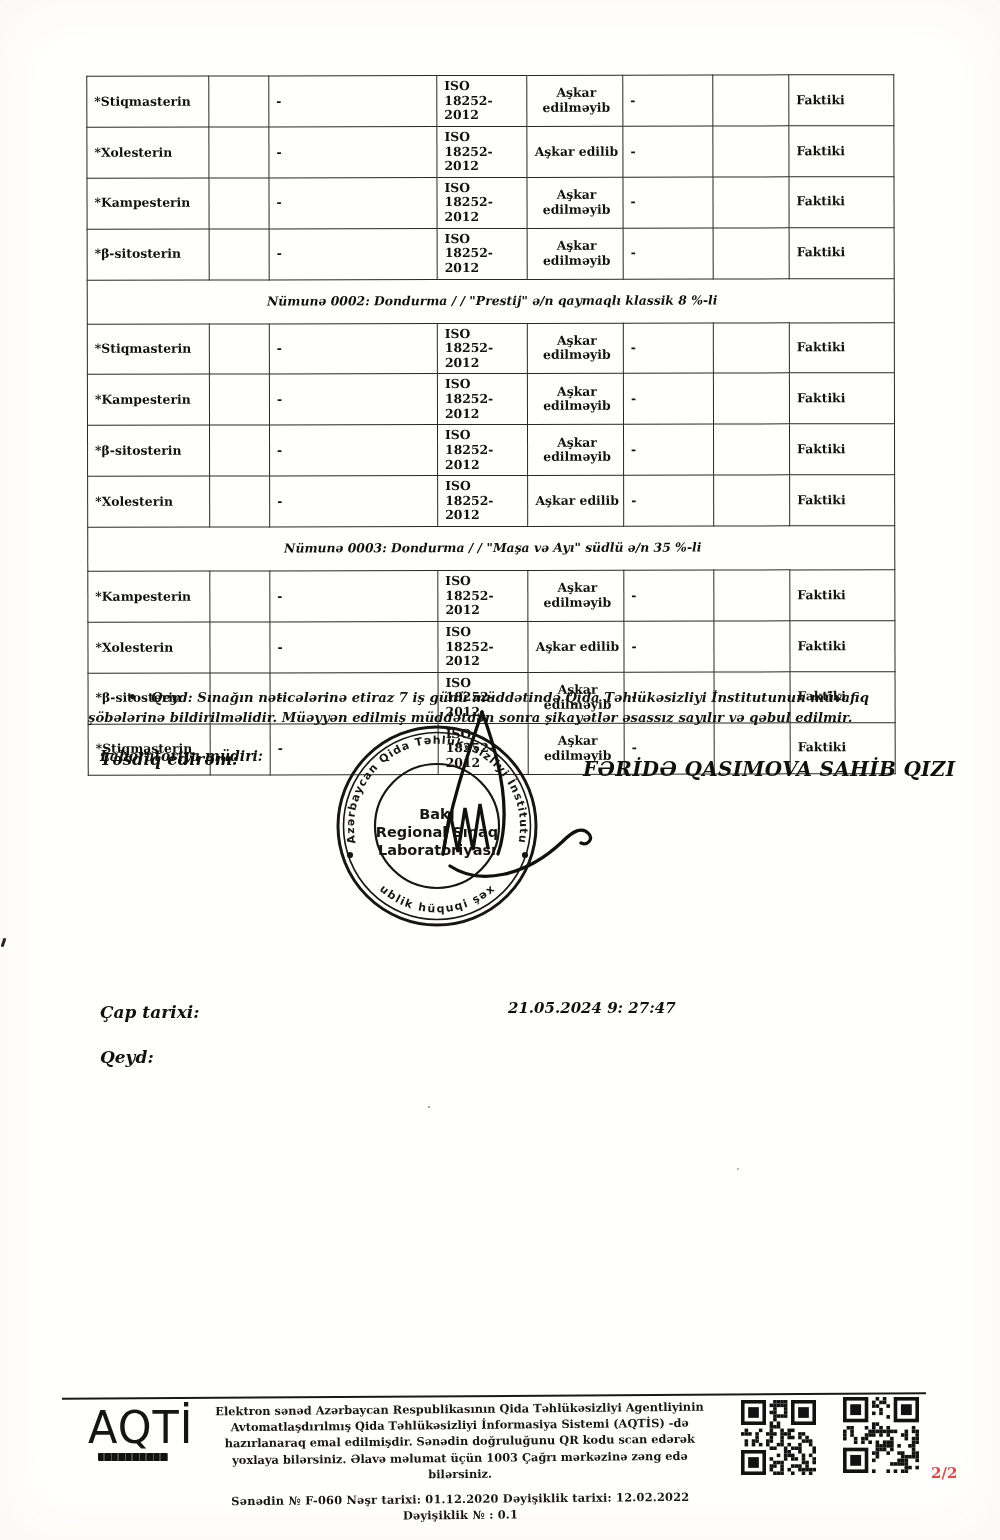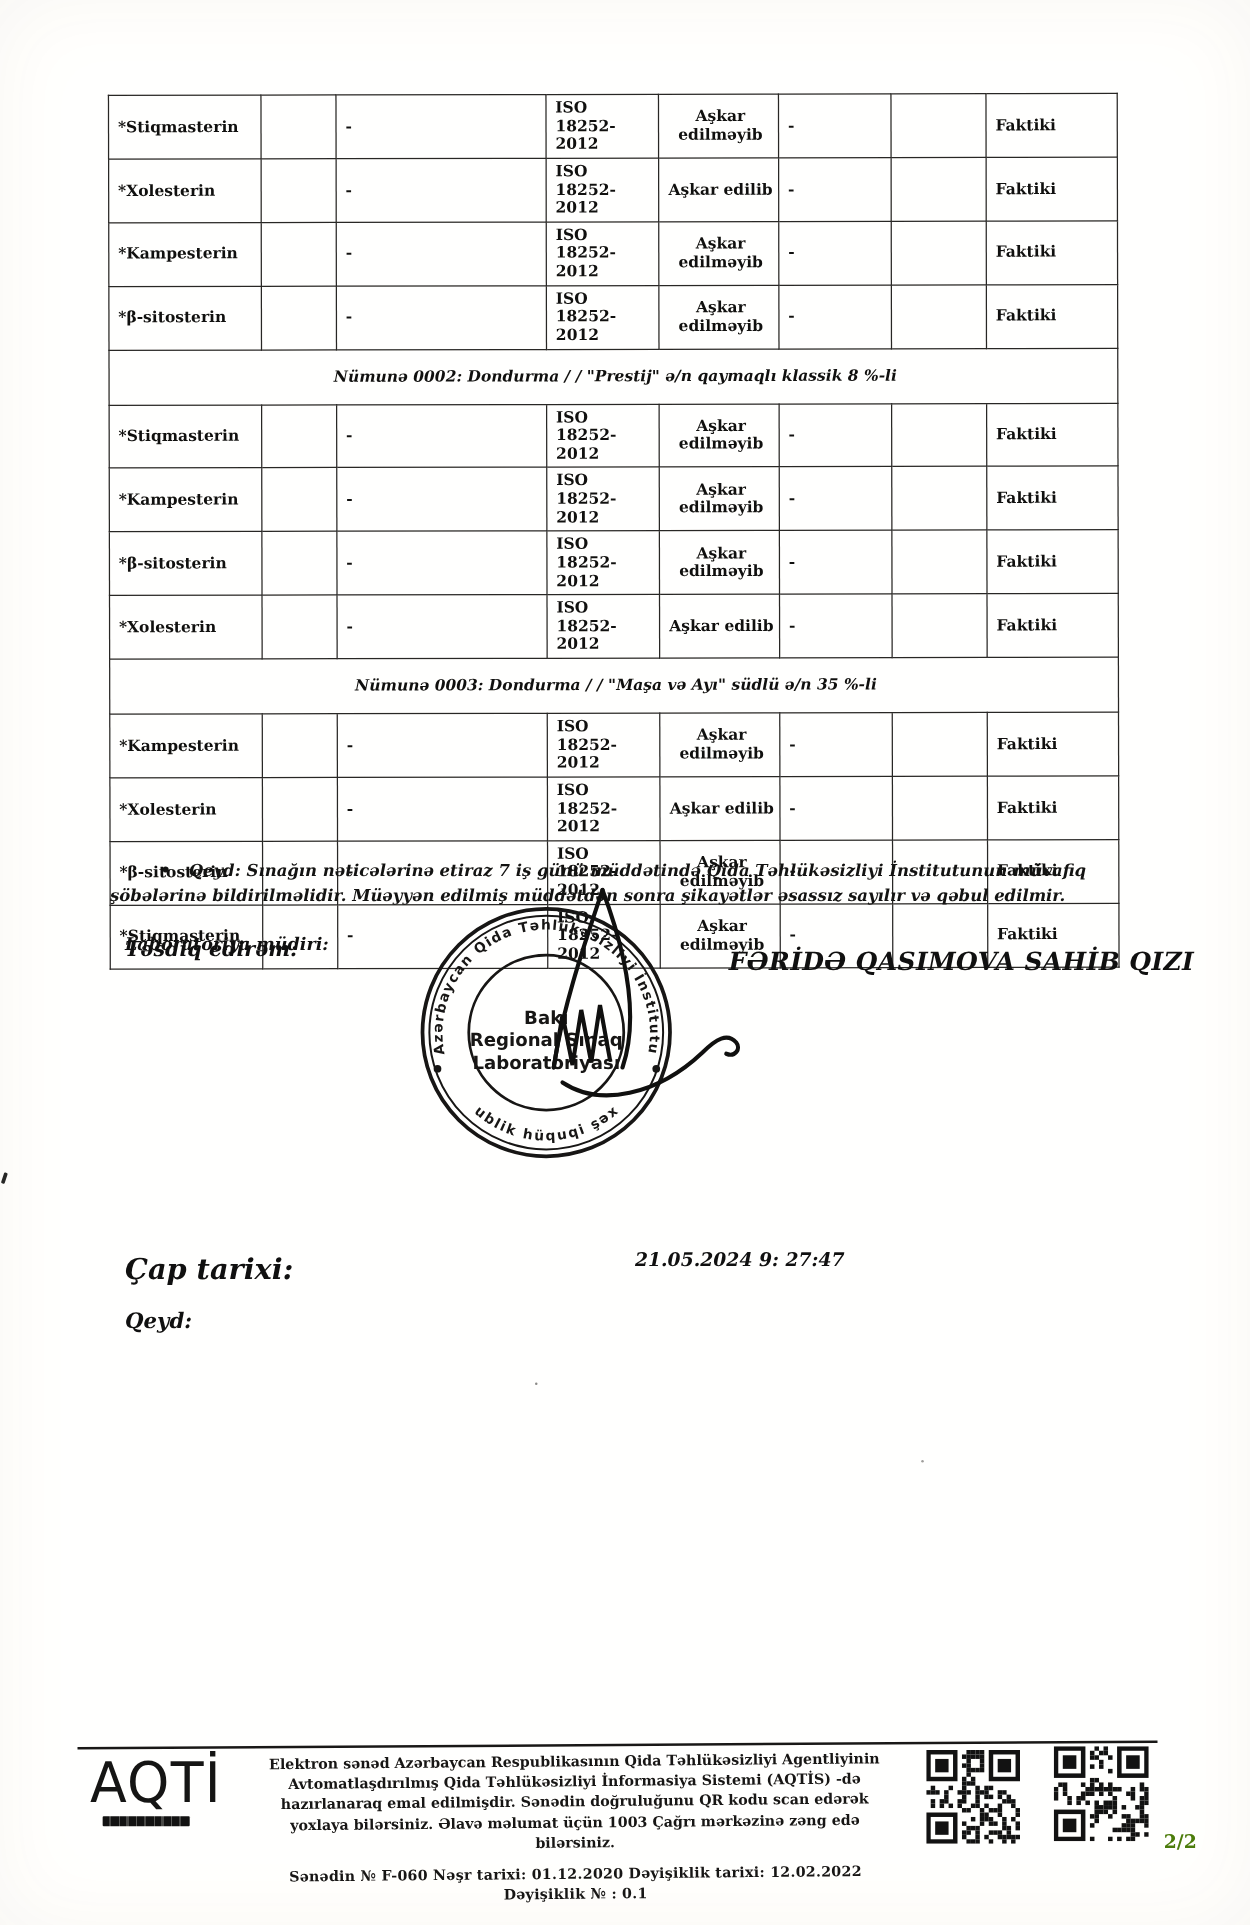--- a/index.html
+++ b/index.html
@@ -37,41 +37,41 @@
   
   .lbl{position:absolute;font-weight:700;font-style:italic;color:#141414;}
   .approve-1{left:100px;top:750px;font-size:16.5px;}
   .approve-2{left:100px;top:748px;font-size:14px;}
   .approver{left:583px;top:757px;font-size:20px;letter-spacing:.3px;}
   .stamp{position:absolute;left:330px;top:718px;overflow:visible;}
   .stamp text{fill:#1b1a19;}
   .stamp .arc{font-family:"DejaVu Sans","Liberation Sans",sans-serif;font-weight:700;font-size:11px;letter-spacing:1.1px;}
   .stamp .ctr{font-family:"DejaVu Sans","Liberation Sans",sans-serif;font-weight:700;font-size:14.5px;text-anchor:middle;}
   
-  .cap-label{left:100px;top:1002px;font-size:23px;}
+  .cap-label{left:100px;top:1002px;font-size:17px;}
   .cap-value{left:508px;top:999px;font-size:15px;}
   .qeyd2{left:100px;top:1047px;font-size:17px;}
   
   .footer-rule{position:absolute;left:62px;top:1395px;width:864px;height:2.2px;background:#1d1c1b;transform:rotate(-.35deg);}
-  .logo{position:absolute;left:72px;top:1406px;width:90px;}
+  .logo{position:absolute;left:88px;top:1406px;width:90px;}
   .logo-text{
     font-family:"DejaVu Sans","Liberation Sans",sans-serif;font-weight:400;
     font-size:43px;letter-spacing:1px;color:#191918;transform:scaleY(1.04);line-height:1;
   }
   .logo-smudge{margin:4px auto 0;width:70px;height:8px;border-radius:1px;
     background:repeating-linear-gradient(90deg,#161616 0 5px,#4a4a48 5px 7px,#161616 7px 13px,#5a5a58 13px 14px);}
   .footer-text{
     position:absolute;left:202px;top:1401px;width:516px;text-align:center;
     font-weight:700;font-size:11.4px;line-height:1.42;color:#1b1a19;transform:rotate(-.55deg);
   }
   .doc-line{margin-top:9px;font-size:11.4px;letter-spacing:.2px;}
   .qr{position:absolute;}
   .qr1{left:741px;top:1400px;}
   .qr2{left:843px;top:1397px;}
-  .page-num{position:absolute;left:931px;top:1464px;font-weight:700;font-size:15px;color:#4d7c0f;}
+  .page-num{position:absolute;left:931px;top:1464px;font-weight:700;font-size:15px;color:#ef4444;}
   
   .speck{position:absolute;background:#2a2a28;border-radius:1px;}
   .sp1{left:2px;top:938px;width:3px;height:9px;transform:rotate(18deg);}
   .sp2{left:428px;top:1106px;width:2px;height:2px;opacity:.55;}
   .sp3{left:737px;top:1168px;width:2px;height:2px;opacity:.45;}
 </style>
 </head>
 <body>
 
 <div class="page">

